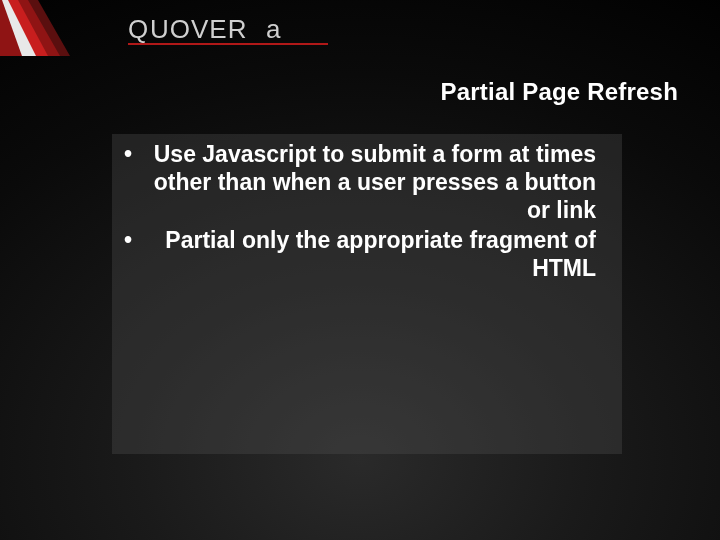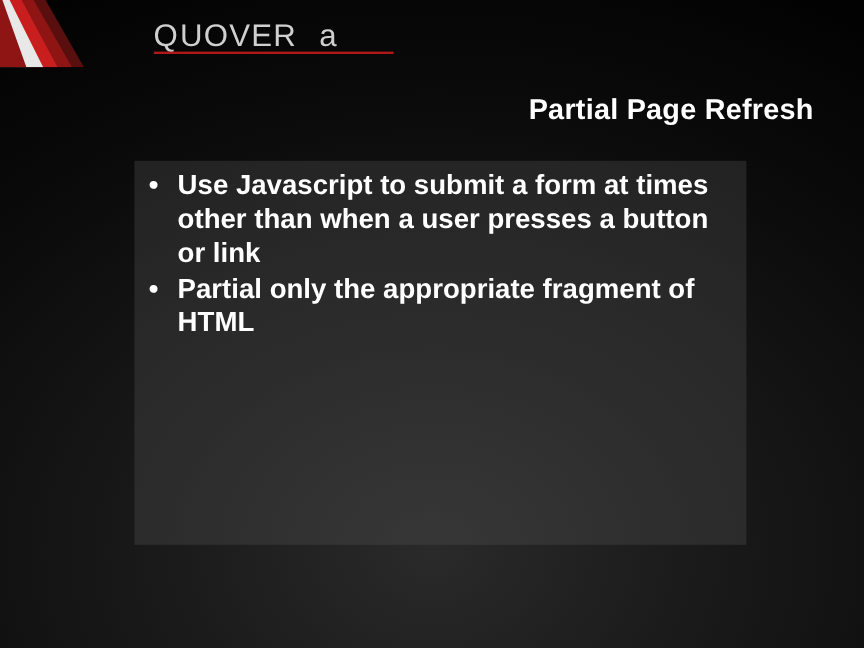--- a/index.html
+++ b/index.html
@@ -73,20 +73,21 @@
     list-style: none;
   }
   ul.bullets > li {
     position: relative;
     padding-left: 30px;
     font-size: 23px;
     line-height: 1.22;
     font-weight: bold;
     color: #fff;
     margin-bottom: 2px;
+    text-align: right;
   }
   ul.bullets > li::before {
     content: "•";
     position: absolute;
     left: 6px;
     top: 0;
     font-size: 23px;
     color: #fff;
   }
   .em { font-style: italic; }

